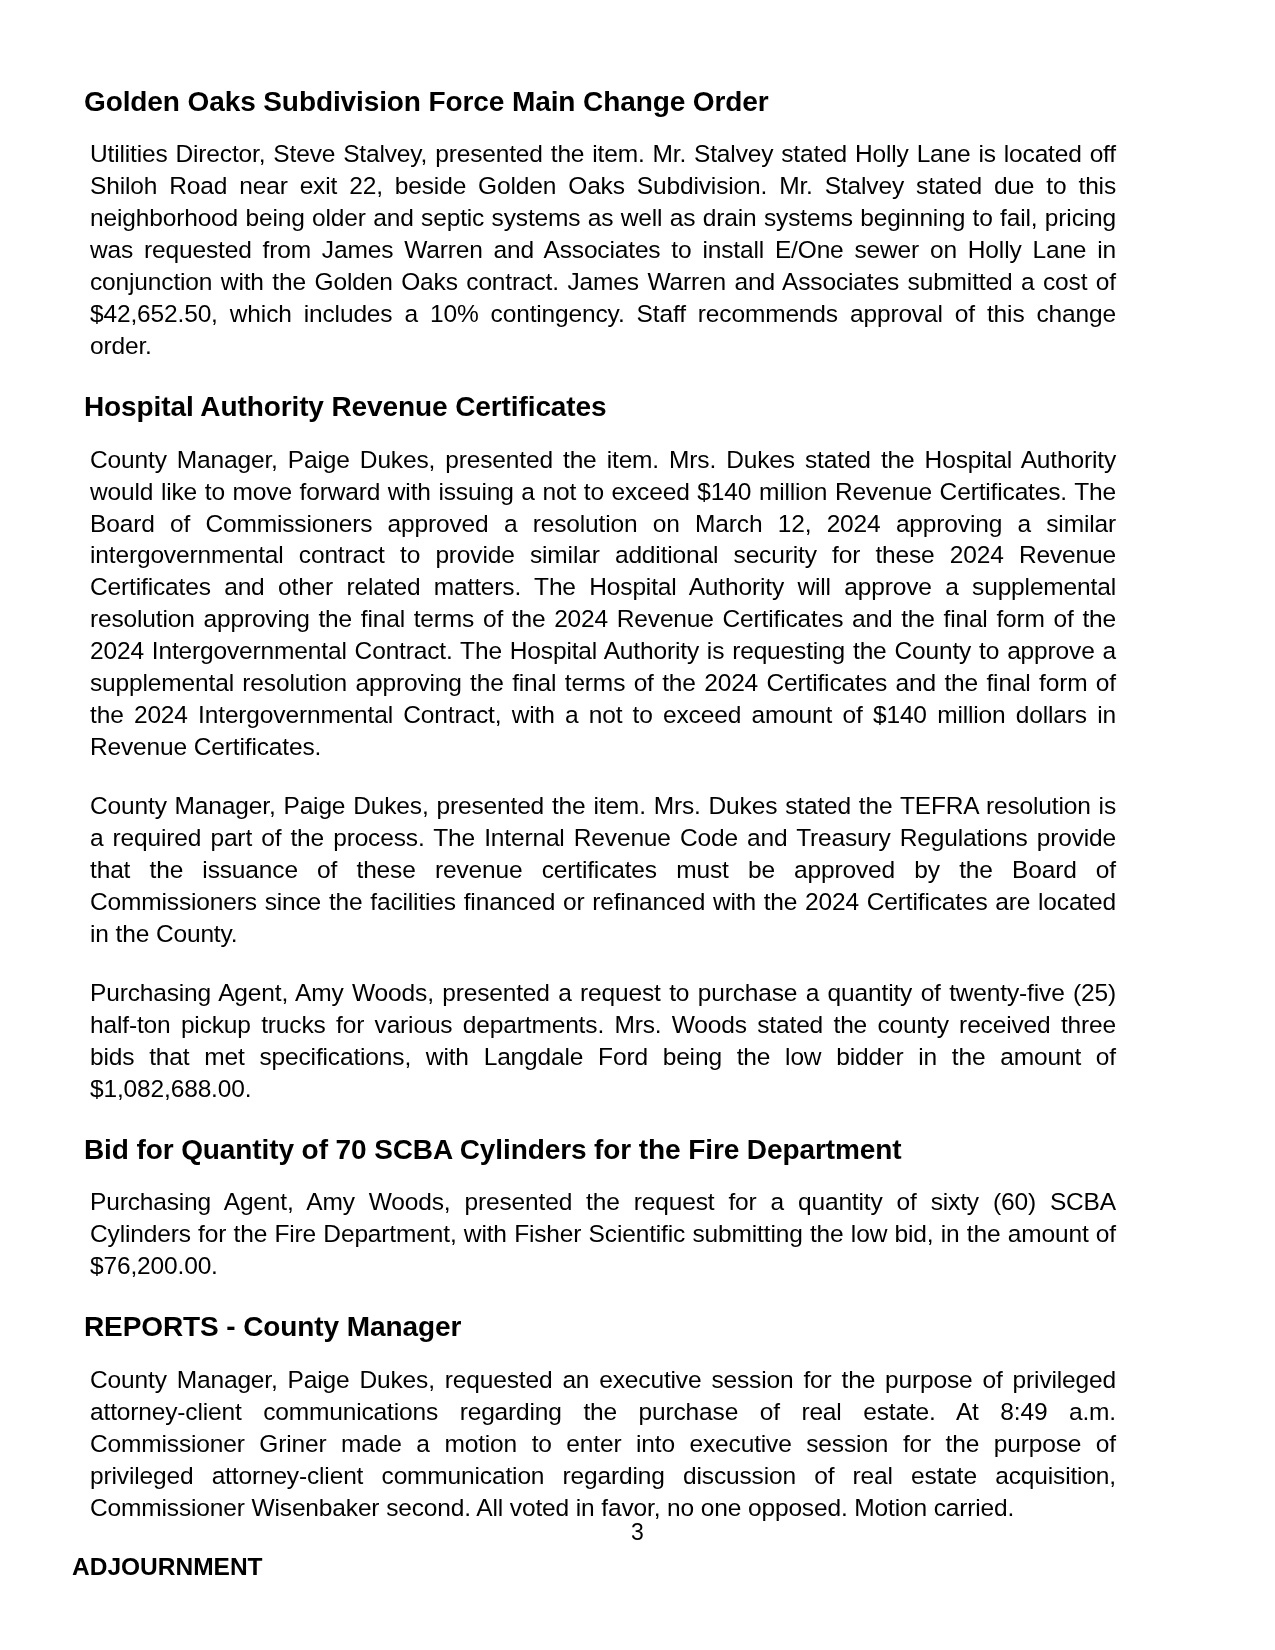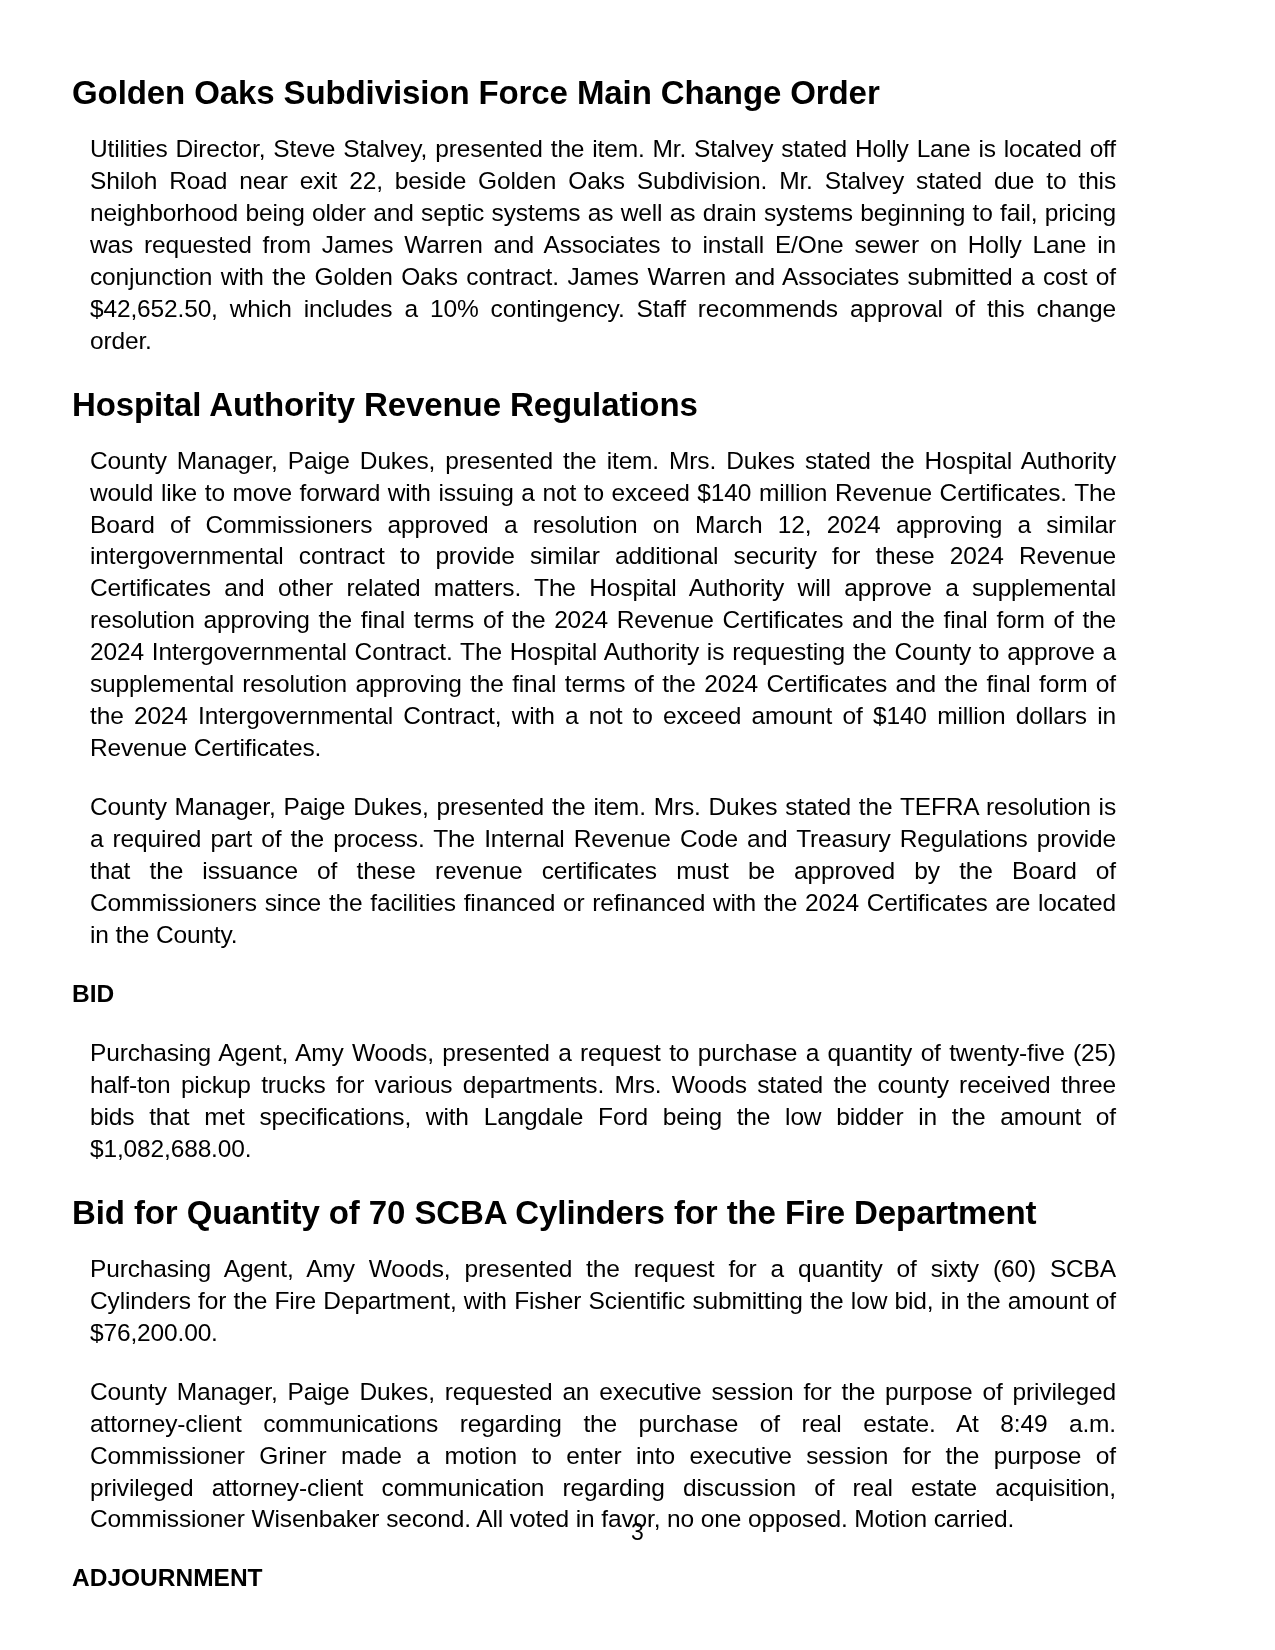--- a/index.html
+++ b/index.html
@@ -21,24 +21,24 @@
     box-sizing: border-box;
     overflow: hidden;
   }
   .content {
     position: absolute;
     left: 72px;
     top: 72px;
     width: 1062px;
   }
   .heading {
-    font-size: 33px;
+    font-size: 28px;
     font-weight: bold;
     line-height: 1.30;
-    margin: 0;
+    margin: 12px;
     text-align: left;
     letter-spacing: -0.1px;
   }
   .body-par {
     font-size: 24.5px;
     font-weight: normal;
     line-height: 1.305;
     margin: 18px;
     text-align: justify;
     text-justify: inter-word;
@@ -76,40 +76,40 @@
 
 <div class="page">
   <div class="content">
 
     <div class="block">
       <p class="heading">Golden Oaks Subdivision Force Main Change Order</p>
       <p class="body-par">Utilities Director, Steve Stalvey, presented the item.  Mr. Stalvey stated Holly Lane is located off Shiloh Road near exit 22, beside Golden Oaks Subdivision.  Mr. Stalvey stated due to this neighborhood being older and septic systems as well as drain systems beginning to fail, pricing was requested from James Warren and Associates to install E/One sewer on Holly Lane in conjunction with the Golden Oaks contract.  James Warren and Associates submitted a cost of $42,652.50, which includes a 10% contingency.  Staff recommends approval of this change order.</p>
     </div>
 
     <div class="block">
-      <p class="heading">Hospital Authority Revenue Regulations</p>
+      <p class="heading">Hospital Authority Revenue Certificates</p>
       <p class="body-par">County Manager, Paige Dukes, presented the item.  Mrs. Dukes stated the Hospital Authority would like to move forward with issuing a not to exceed $140 million Revenue Certificates.  The Board of Commissioners approved a resolution on March 12, 2024 approving a similar intergovernmental contract to provide similar additional security for these 2024 Revenue Certificates and other related matters. The Hospital Authority will approve a supplemental resolution approving the final terms of the 2024 Revenue Certificates and the final form of the 2024 Intergovernmental Contract.  The Hospital Authority is requesting the County to approve a supplemental resolution approving the final terms of the 2024 Certificates and the final form of the 2024 Intergovernmental Contract, with a not to exceed amount of $140 million dollars in Revenue Certificates.</p>
     </div>
 
     <div class="block">
       <p class="body-par">County Manager, Paige Dukes, presented the item.  Mrs. Dukes stated the TEFRA resolution is a required part of the process.  The Internal Revenue Code and Treasury Regulations provide that the issuance of these revenue certificates must be approved by the Board of Commissioners since the facilities financed or refinanced with the 2024 Certificates are located in the County.</p>
     </div>
 
-    <p class="section-label">BID</p>
 
     <div class="block">
       <p class="body-par">Purchasing Agent, Amy Woods, presented a request to purchase a quantity of twenty-five (25) half-ton pickup trucks for various departments.   Mrs. Woods stated the county received three bids that met specifications, with Langdale Ford being the low bidder in the amount of $1,082,688.00.</p>
     </div>
 
     <div class="block">
       <p class="heading">Bid for Quantity of 70 SCBA Cylinders for the Fire Department</p>
       <p class="body-par">Purchasing Agent, Amy Woods, presented the request for a quantity of sixty (60) SCBA Cylinders for the Fire Department, with Fisher Scientific submitting the low bid, in the amount of $76,200.00.</p>
     </div>
 
     <div class="block">
+      <p class="heading">REPORTS - County Manager</p>
       <p class="body-par">County Manager, Paige Dukes, requested an executive session for the purpose of privileged attorney-client communications regarding the purchase of real estate.  At 8:49 a.m. Commissioner Griner made a motion to enter into executive session for the purpose of privileged attorney-client communication regarding discussion of real estate acquisition, Commissioner Wisenbaker second.  All voted in favor, no one opposed.  Motion carried.</p>
     </div>
 
     <p class="section-label">ADJOURNMENT</p>
 
 
   </div>
 
   <div class="page-number">3</div>
 </div>

